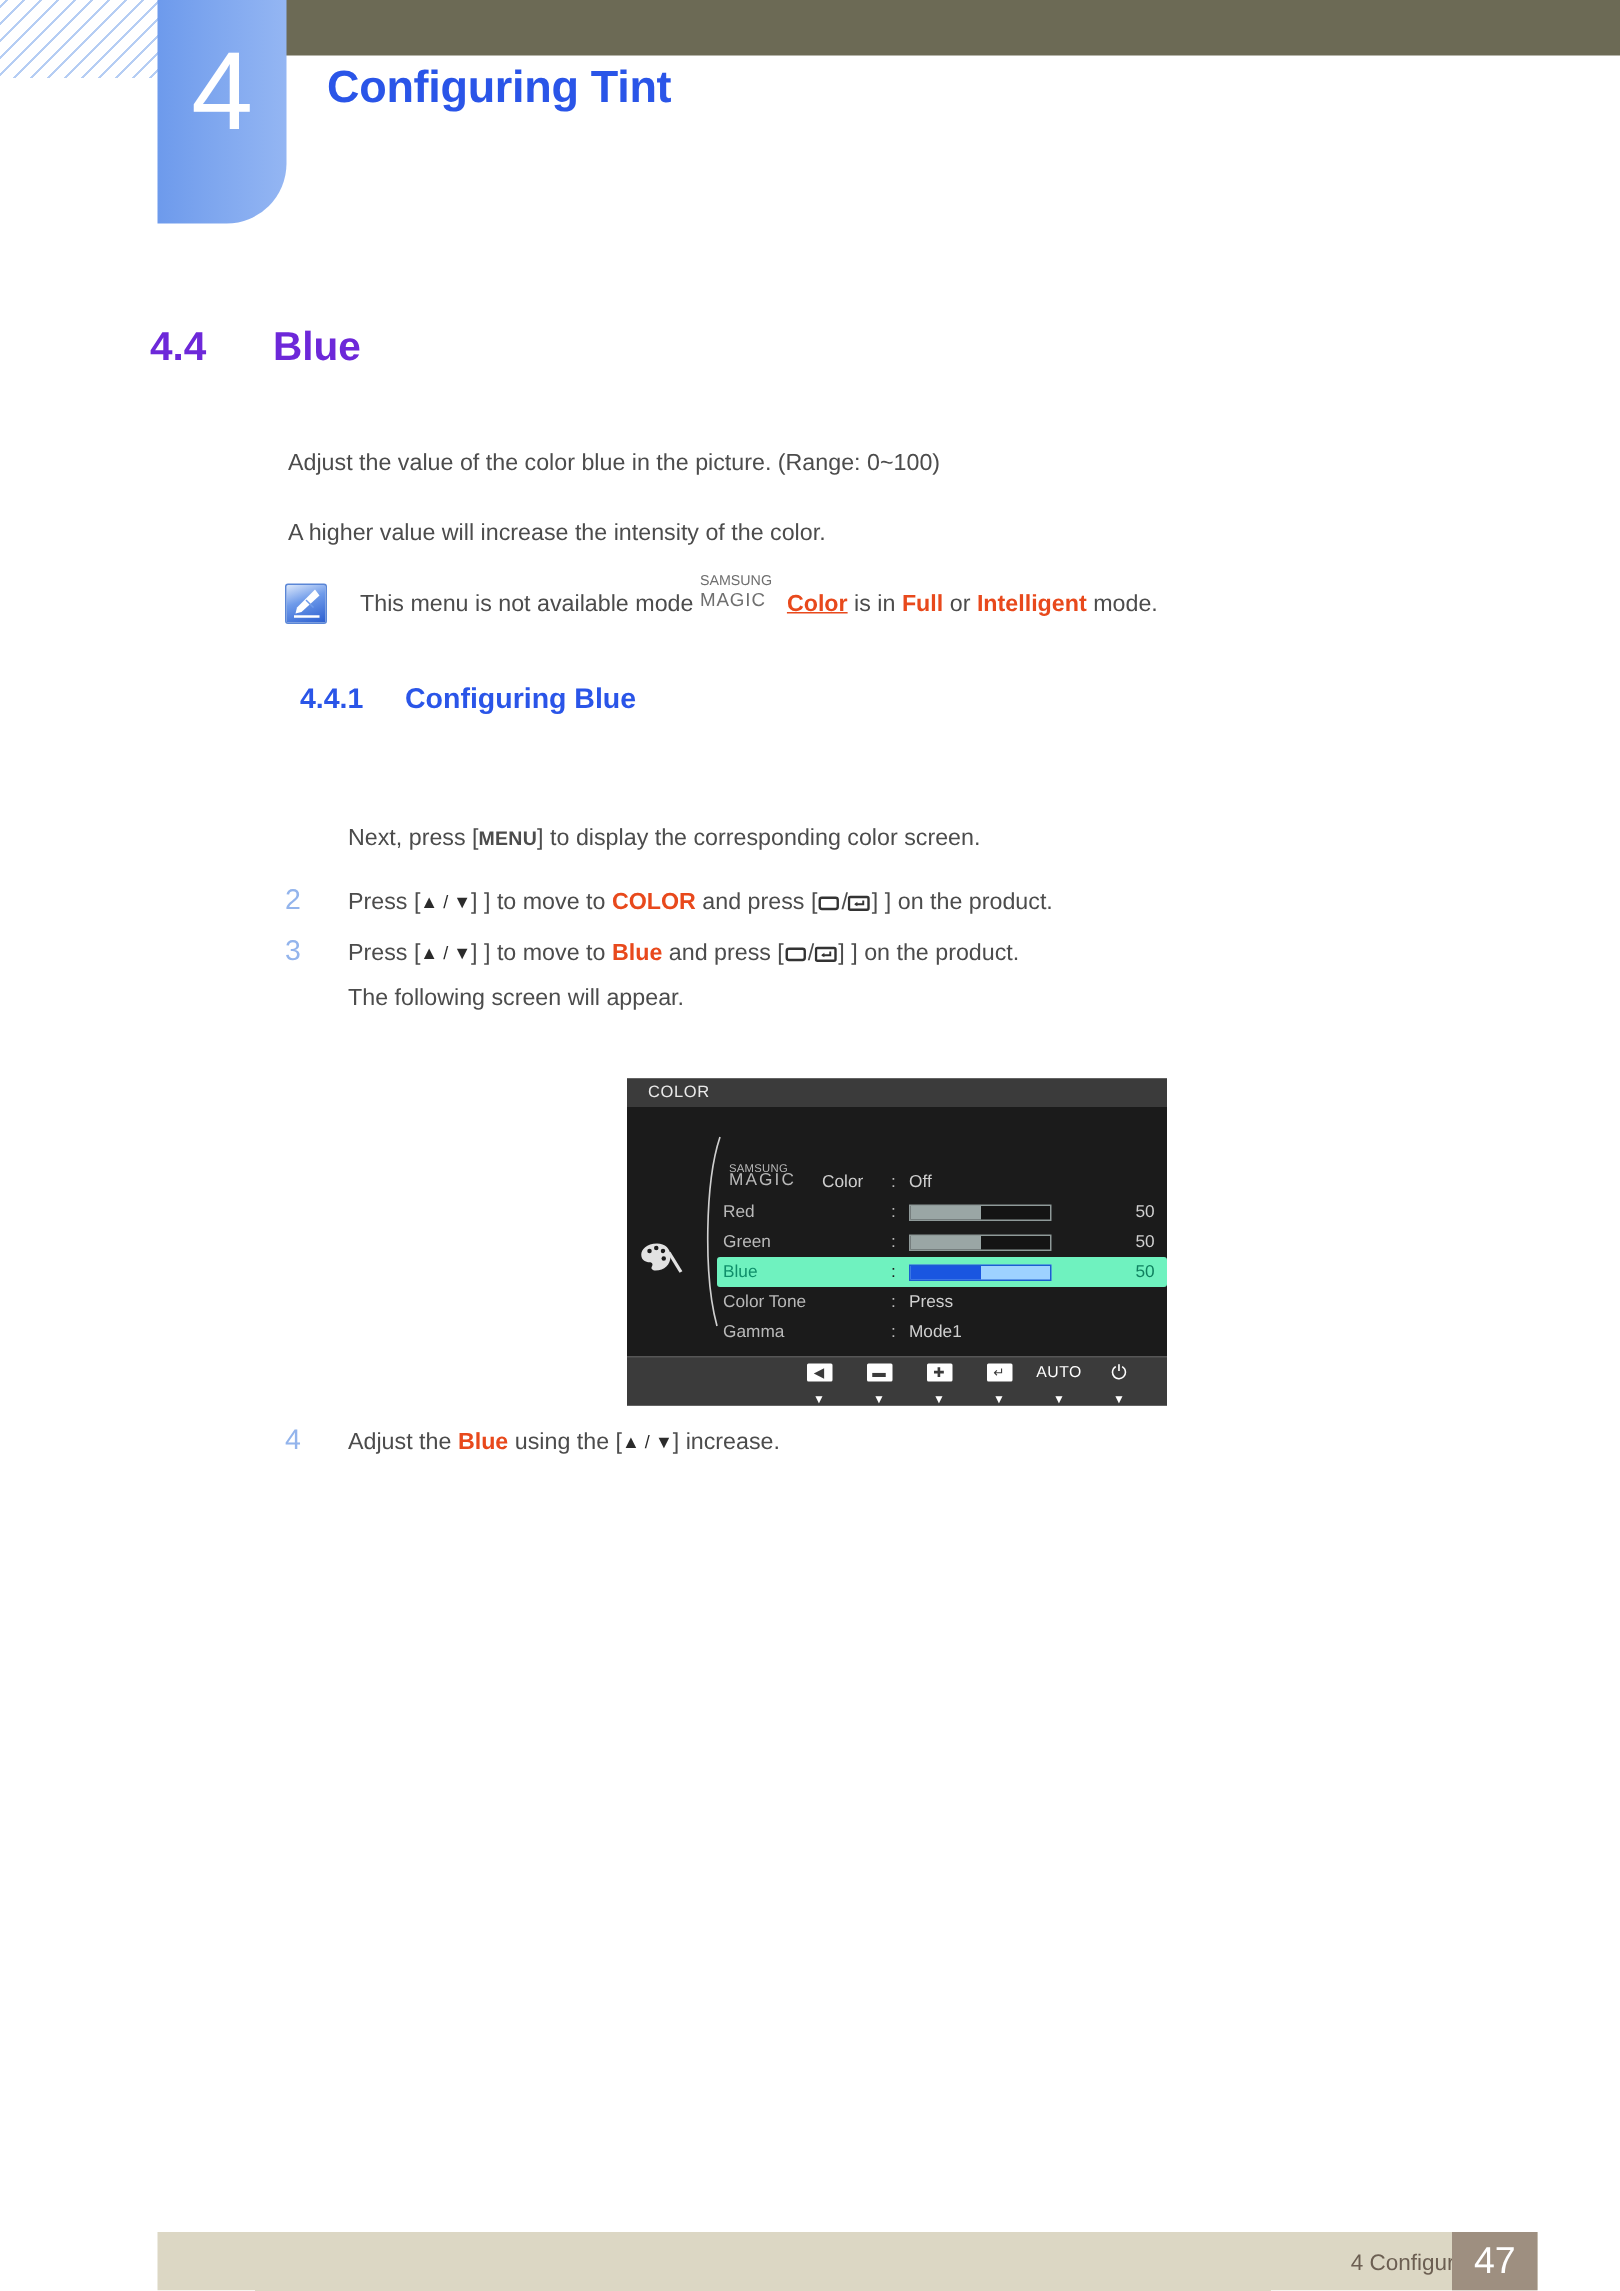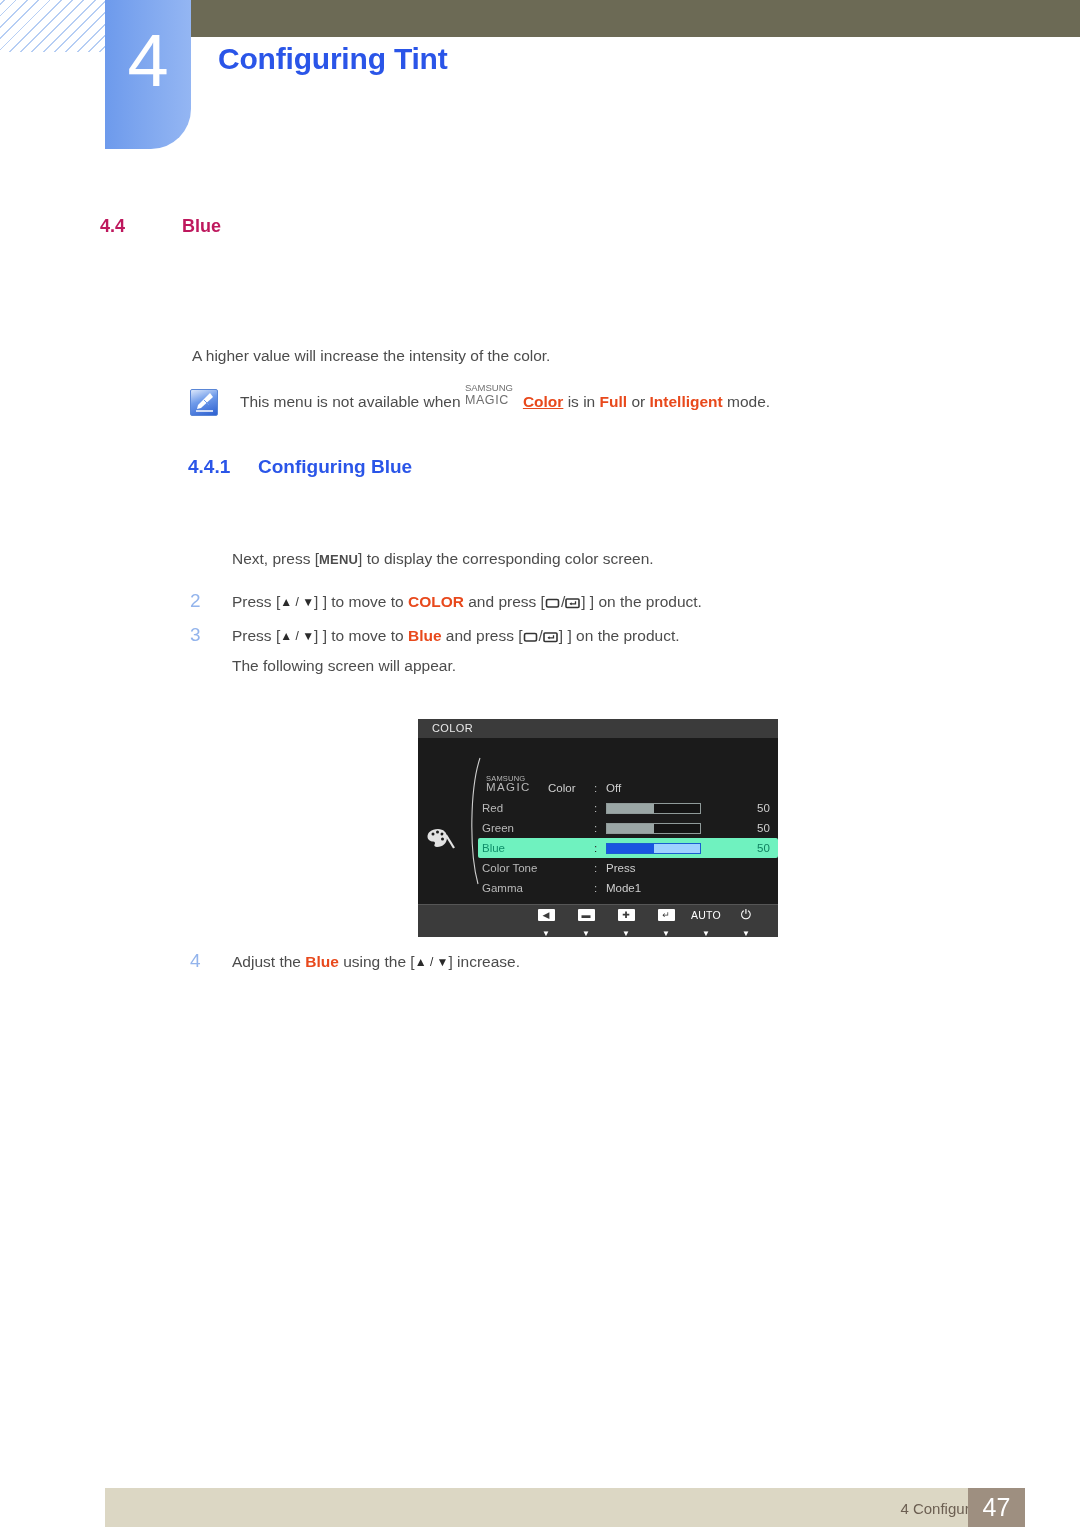--- a/index.html
+++ b/index.html
@@ -39,21 +39,21 @@
   .chap-title {
     position: absolute; left: 218px; top: 42px;
     font-size: 30px; font-weight: bold; color: #2a55e8;
     letter-spacing: -0.2px;
     text-align: right;
   }
 
   
   .sec-head {
     position: absolute; left: 100px; top: 216px;
-    font-size: 18px; font-weight: bold; color: #be185d;
+    font-size: 27px; font-weight: bold; color: #6d28d9;
   }
   .sec-head .num { display:inline-block; width: 82px; }
 
   
   .body-text {
     position: absolute; left: 192px;
     font-size: 15.5px; color: #4c4c4c; line-height: 1.45;
     white-space: nowrap;
   }
   .p1 { top: 298px; }
@@ -88,21 +88,21 @@
     font-size: 12.5px; color: #6f6f6f; letter-spacing: 0.6px;
   }
   .orange-b { color: #e8491c; font-weight: bold; }
   .orange-u { color: #e8491c; font-weight: bold; text-decoration: underline; }
 
   
   .subsec {
     position: absolute; left: 188px; top: 456px;
     font-size: 19px; font-weight: bold; color: #2a55e8;
   }
-  .subsec .num { display:inline-block; width: 70px; }
+  .subsec .num { display:inline-block; width: 70px; margin-left: 12px; }
 
   
   .step { position: absolute; left: 190px; white-space: nowrap; }
   .step .n {
     display: inline-block; width: 42px;
     font-size: 19px; color: #93b4ec; font-weight: 400;
     vertical-align: baseline;
   }
   .step .t { font-size: 15.5px; color: #4c4c4c; }
   .s1 { top: 508px; }
@@ -204,32 +204,33 @@
   <div class="olive-bar"></div>
   <div class="chap-tab">
     <div class="chap-num">4</div>
   </div>
   <div class="chap-title">Configuring Tint</div>
 
   <div class="sec-head">
     <span class="num">4.4</span><span>Blue</span>
   </div>
 
+  <div class="body-text p1">Adjust the value of the color blue in the picture. (Range: 0~100)</div>
   <div class="body-text p2">A higher value will increase the intensity of the color.</div>
 
   <div class="note">
     <span class="note-icon">
       <svg width="26" height="25" viewBox="0 0 26 25">
         <path d="M19 3 L22 7 L10 18 L6 19 L7 15 Z" fill="#ffffff"></path>
         <path d="M5 21 L22 21" stroke="#ffffff" stroke-width="1.6" fill="none"></path>
         <path d="M13 10 L18 15" stroke="#6f9bea" stroke-width="1" fill="none"></path>
       </svg>
     </span>
     <span class="note-text">
-      <span>This menu is not available when</span>
+      <span>This menu is not available mode</span>
       <span class="magic">
         <span class="s">SAMSUNG</span>
         <span class="m">MAGIC</span>
       </span><span class="orange-u">Color</span>
       <span>is in</span>
       <span class="orange-b">Full</span>
       <span>or</span>
       <span class="orange-b">Intelligent</span>
       <span>mode.</span>
     </span>

